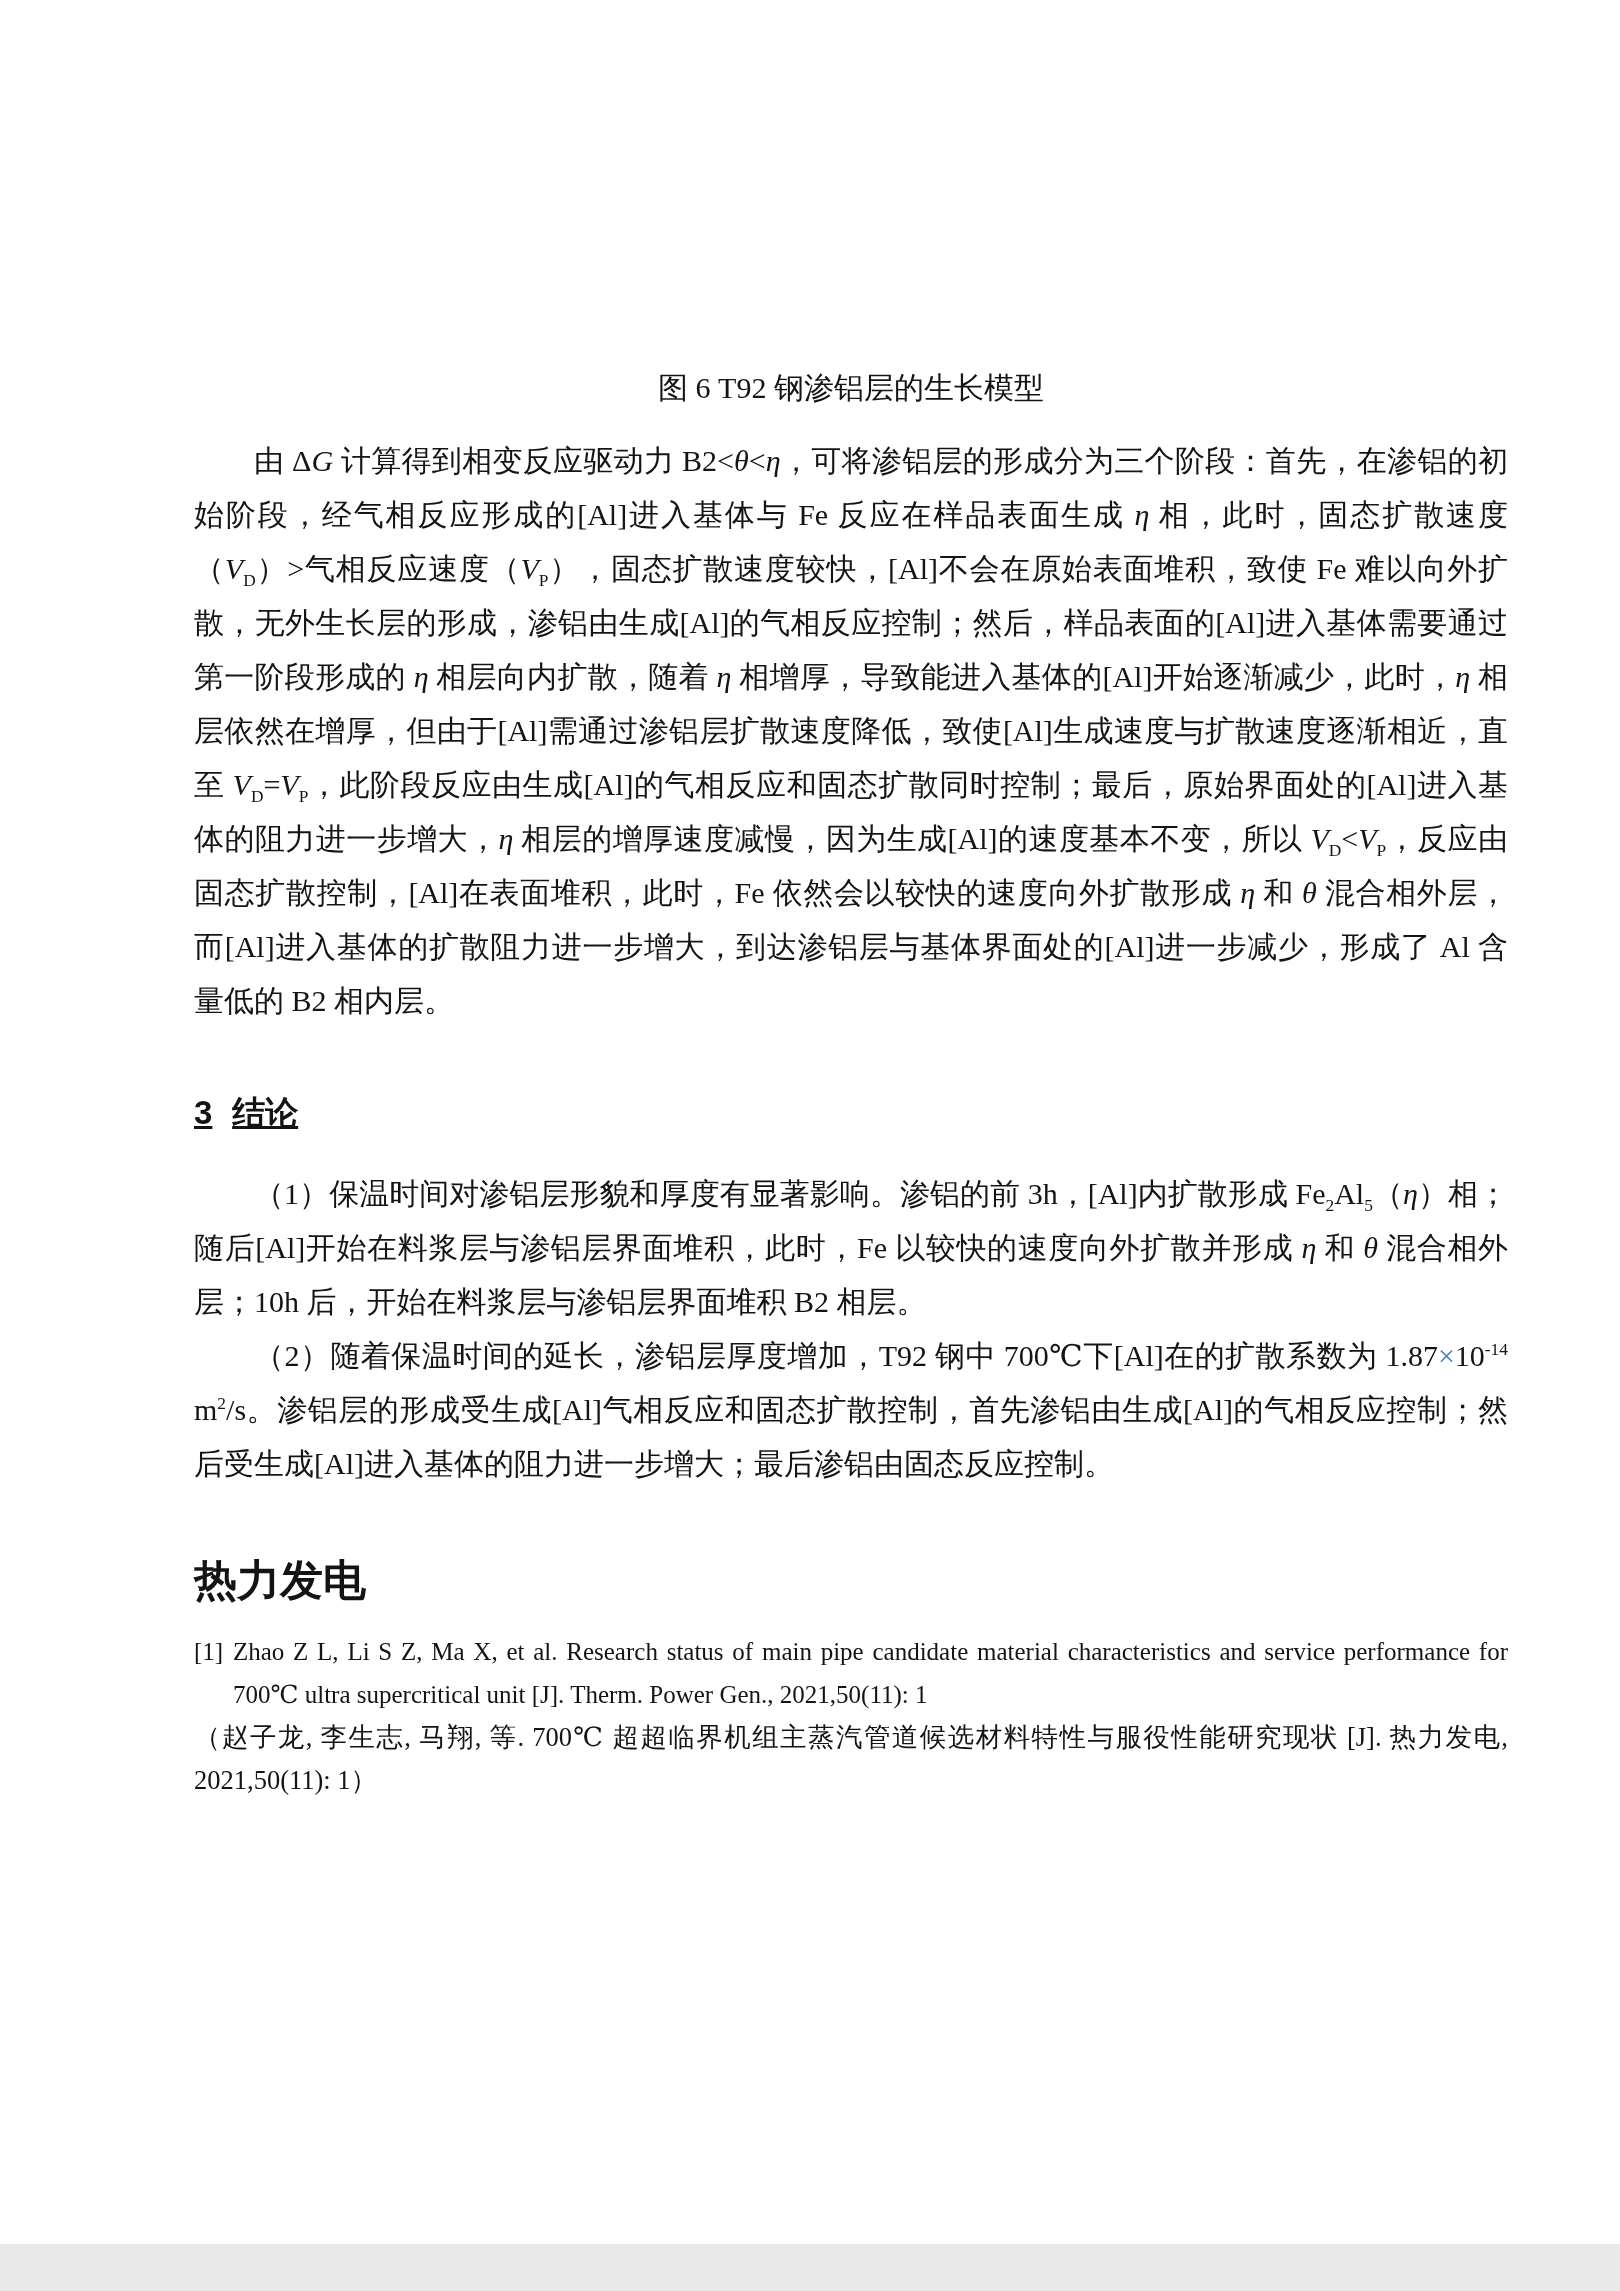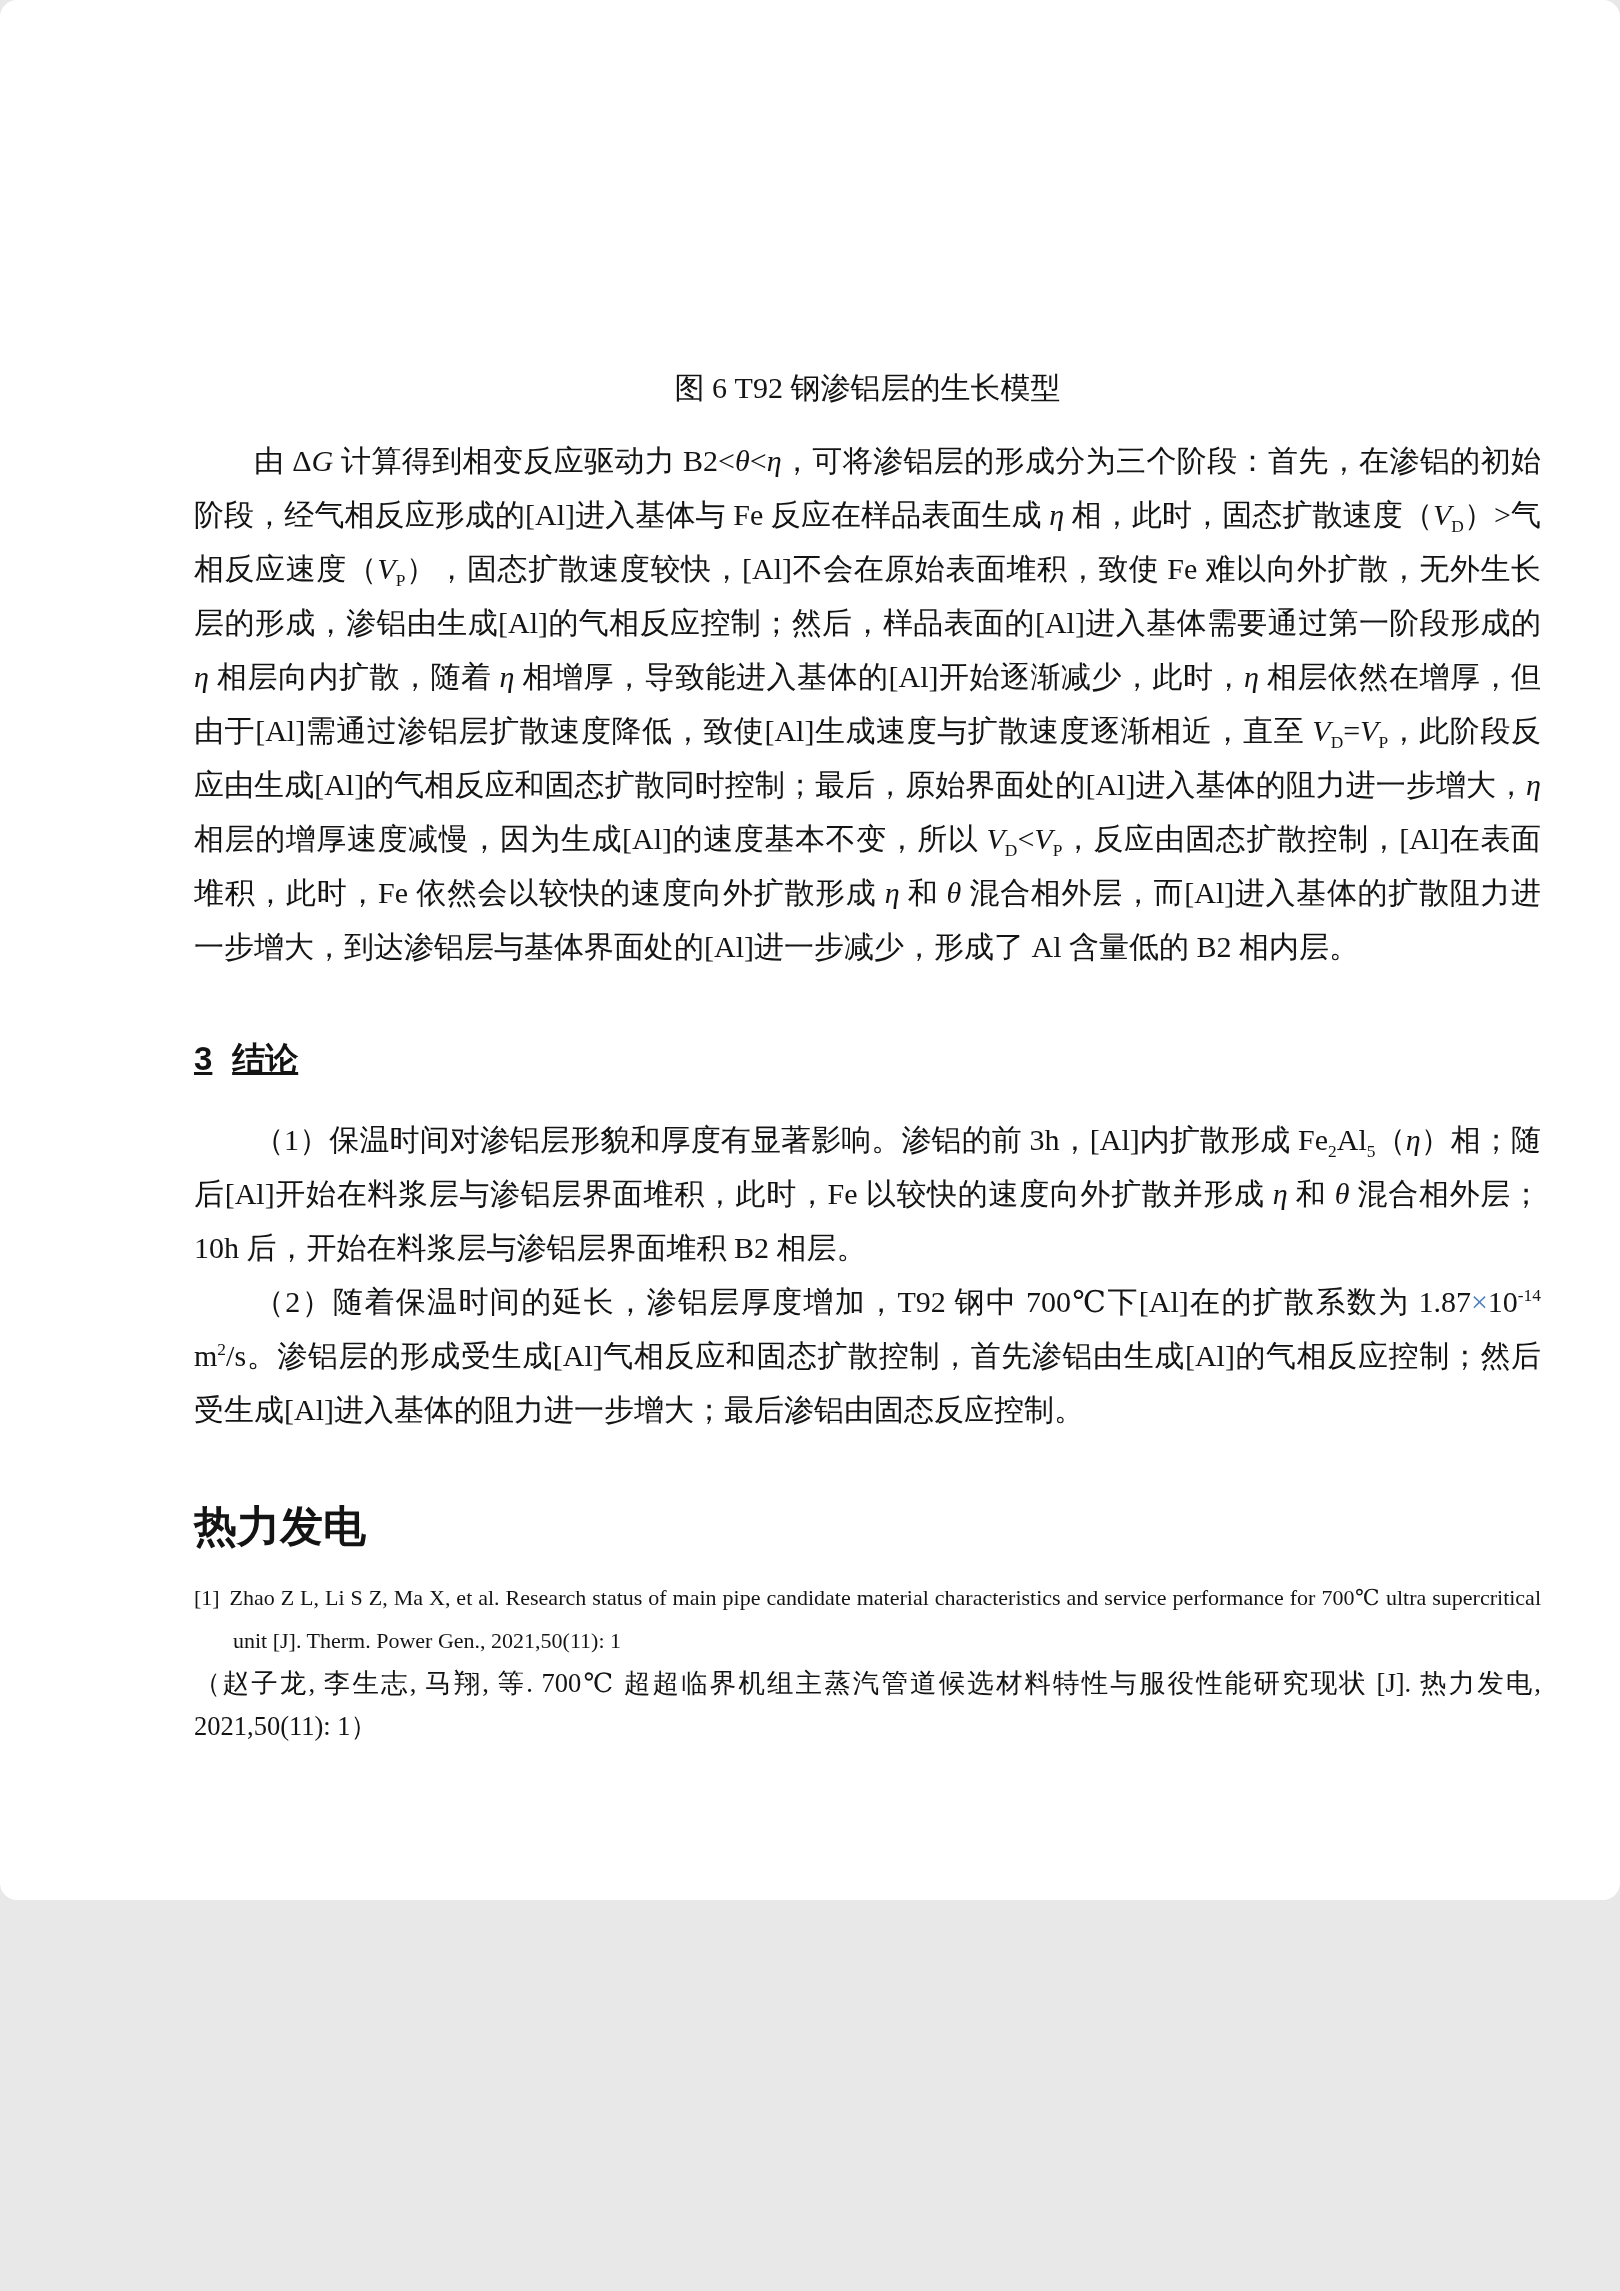--- a/index.html
+++ b/index.html
@@ -1,26 +1,25 @@
 <!DOCTYPE html>
 <html lang="zh"><head>
 <meta charset="utf-8">
 <style>
   html,body{margin:0;padding:0;background:#e8e8e8;}
   .page{
     position:relative;
-    width:1620px;height:1900px;
+    width:1620px;height:2244px;
     margin:0 auto;
     background:#ffffff;
     box-sizing:border-box;
-    padding:365px 79px 0 194px;
+    padding:365px 112px 0 194px;
     overflow:hidden;
     font-family:"Liberation Serif","DejaVu Serif",serif;
     color:#141414;
-    border-radius:17px;
     --accent:#4f81bd;
   }
   .caption{
     margin:0;
     font-size:30px;line-height:45px;
     text-align:center;
   }
   .body-para{
     margin:23.5px 0 0;
     font-size:30px;line-height:54px;
@@ -43,21 +42,21 @@
   .conclusion-para.first{margin-top:33px;}
   .references-heading{
     margin:60px 0 0;
     font-family:"Liberation Sans","DejaVu Sans",sans-serif;
     font-weight:bold;
     font-size:43px;line-height:59px;
   }
   .references{margin-top:20.6px;}
   .ref-en{
     margin:0;
-    font-size:22px;line-height:43px;
+    font-size:25px;line-height:43px;
     text-align:justify;
     padding-left:39px;text-indent:-39px;
   }
   .ref-label{margin-right:9.8px;}
   .ref-zh{
     margin:0;
     font-size:26.5px;line-height:43px;
     text-align:justify;text-justify:inter-ideograph;
   }
   i{font-style:italic;}

